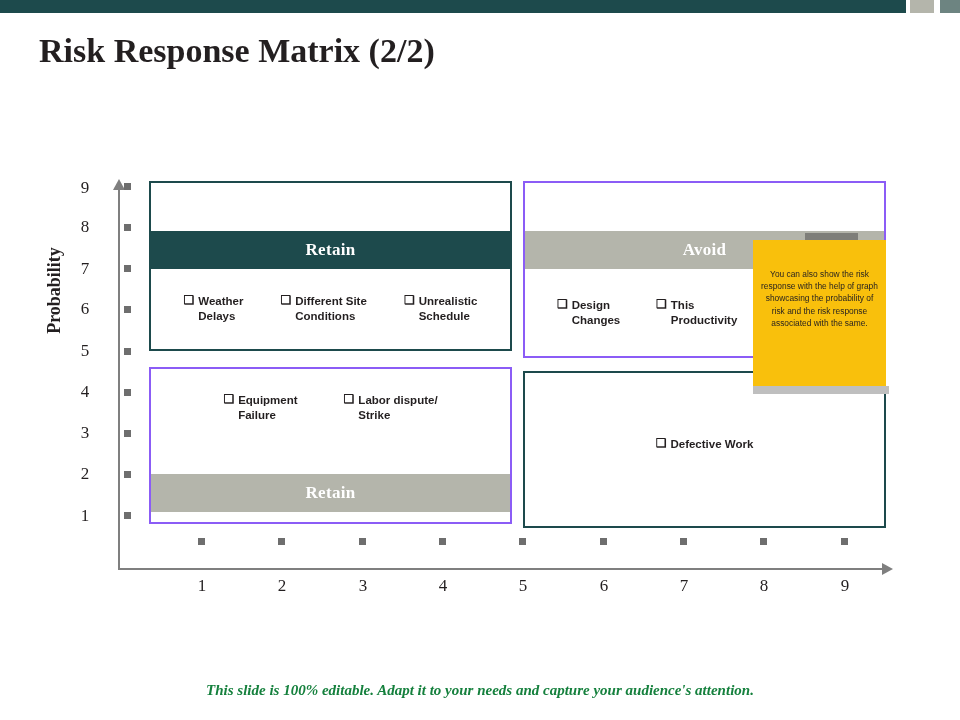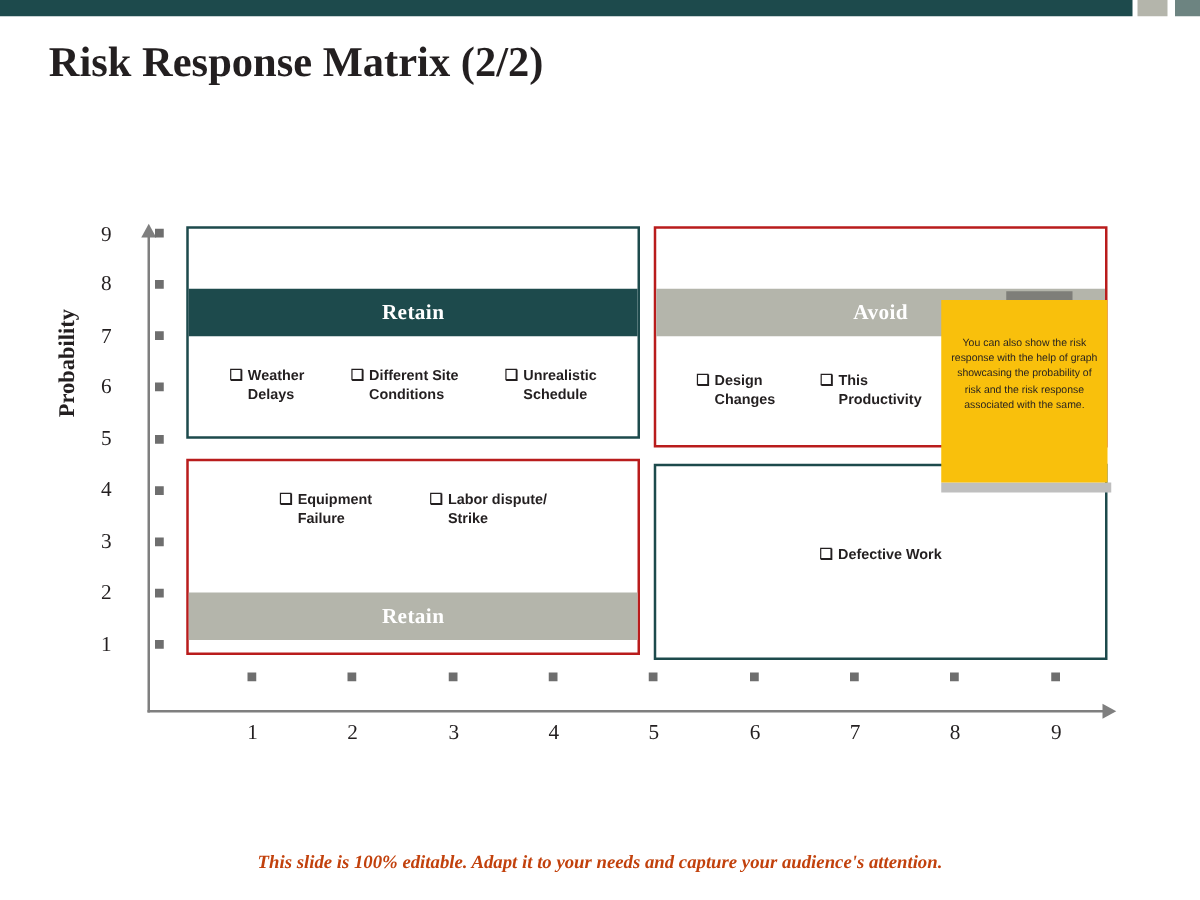--- a/index.html
+++ b/index.html
@@ -119,21 +119,21 @@
 
   
   .quadrant {
     position: absolute;
     box-sizing: border-box;
     background: #ffffff;
     display: flex;
     flex-direction: column;
   }
   .quadrant.teal  { border: 2px solid #1d4a4c; }
-  .quadrant.gray  { border: 2px solid #b91c1c; justify-content: space-between; }
+  .quadrant.gray  { border: 2px solid #8b5cf6; justify-content: space-between; }
 
   .q-band {
     height: 38px;
     display: flex;
     align-items: center;
     justify-content: center;
     font-family: "Liberation Serif", serif;
     font-size: 17px;
     font-weight: 700;
     color: #ffffff;
@@ -213,21 +213,21 @@
   
   #footer-note {
     position: absolute;
     left: 0; top: 682px;
     width: 960px;
     text-align: center;
     font-family: "Liberation Serif", serif;
     font-style: italic;
     font-weight: 700;
     font-size: 15px;
-    color: #c2410c;
+    color: #15803d;
   }
 </style>
 </head>
 <body>
 
 <div id="top-bar-main"></div>
 <div id="top-bar-block-gray"></div>
 <div id="top-bar-block-green"></div>
 
 <div id="slide-title">Risk Response Matrix (2/2)</div>

